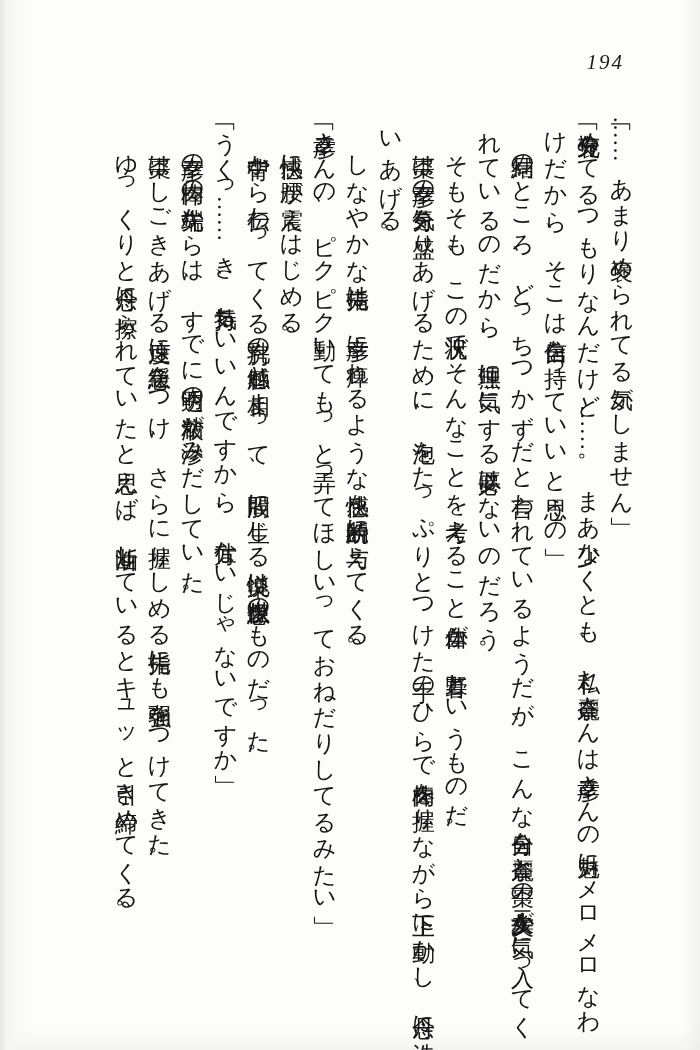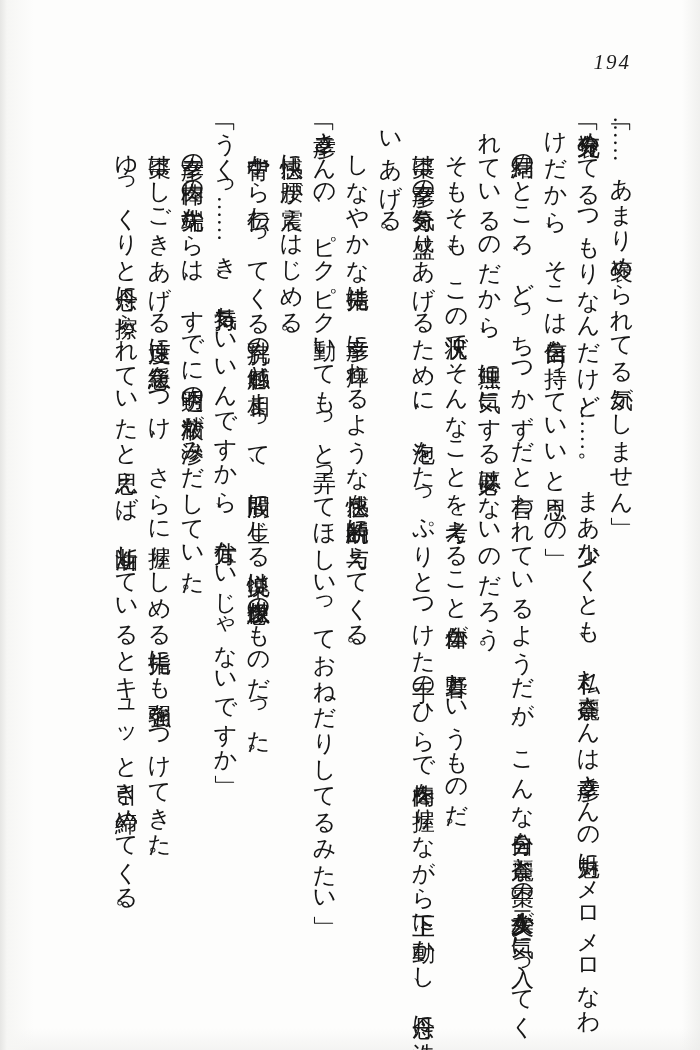--- a/index.html
+++ b/index.html
@@ -20,21 +20,21 @@
     inset: 0;
     background:
       linear-gradient(90deg, #e6e6e4 0px, #f6f6f4 7px, rgba(253,253,252,0) 34px),
       linear-gradient(270deg, rgba(235,235,233,0.7) 0px, rgba(253,253,252,0) 18px),
       linear-gradient(0deg, rgba(238,238,236,0.6) 0px, rgba(253,253,252,0) 22px),
       #fdfdfc;
   }
   .pagenum {
     position: absolute;
     top: 50px;
-    right: 69px;
+    right: 76px;
     font-size: 21px;
     font-style: italic;
     letter-spacing: 2px;
     color: #1c1c1c;
   }
   .text-block {
     position: absolute;
     top: 116px;
     right: 62px;
     width: 566px;

